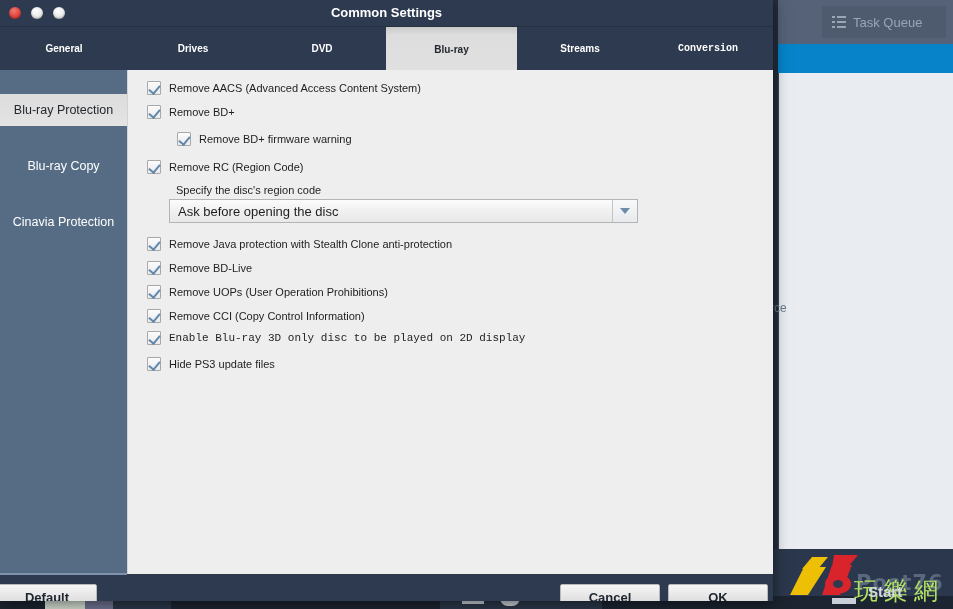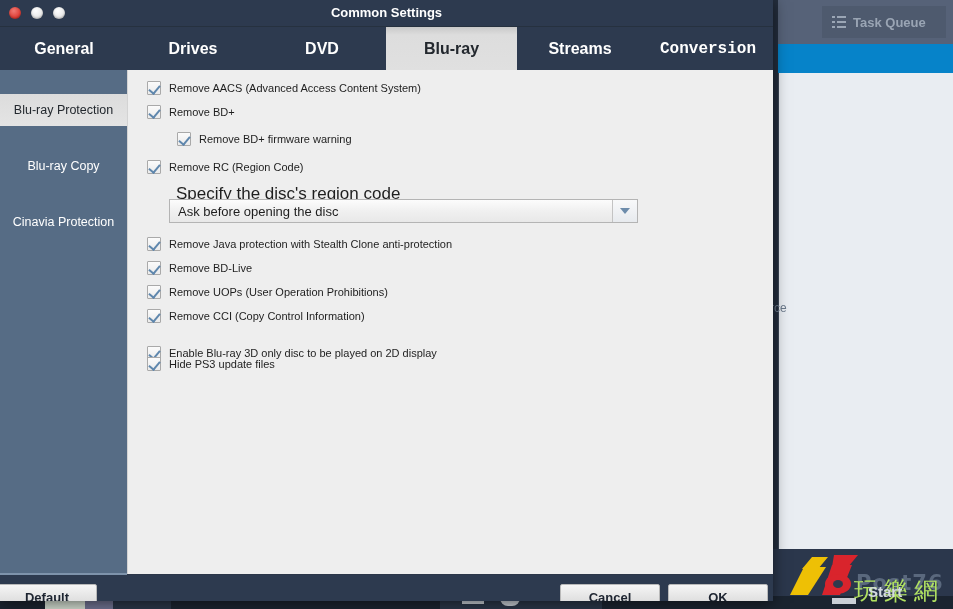--- a/index.html
+++ b/index.html
@@ -55,21 +55,20 @@
     height: 2px;
   }
   .tq-icon i.d { width: 3px; left: 0; }
   .tq-icon i.l { width: 9px; left: 5px; }
   .tq-icon i.r0 { top: 0; }
   .tq-icon i.r1 { top: 5px; }
   .tq-icon i.r2 { top: 10px; }
   .task-queue-label {
     color: #9aa5b4;
     font-size: 13px;
-    font-weight: bold;
   }
 
   .bg-bluebar {
     position: absolute;
     left: 778px; top: 44px; width: 175px; height: 29px;
     background: #0683c9;
   }
   .bg-panel {
     position: absolute;
     left: 778px; top: 73px; width: 175px; height: 476px;
@@ -207,21 +206,21 @@
     background: #2d3a4f;
   }
   .tab {
     position: absolute;
     top: 0;
     height: 43px;
     display: flex;
     align-items: center;
     justify-content: center;
     color: #ffffff;
-    font-size: 16px;
+    font-size: 10px;
     font-weight: bold;
     box-sizing: border-box;
     text-align: right;
   }
   .tab.active {
     background: linear-gradient(to bottom, #c9c9c9 0%, #dddddd 18%, #e0e0e0 100%);
     color: #23282e;
     height: 44px;
   }
 
@@ -287,21 +286,21 @@
     transform: rotate(40deg);
   }
   .chk-label {
     color: #1e1e1e;
     font-size: 11px;
   }
 
   .plain-label {
     position: absolute;
     color: #1e1e1e;
-    font-size: 17px;
+    font-size: 11px;
     white-space: nowrap;
   }
 
   .combo {
     position: absolute;
     left: 41px; top: 129px;
     width: 469px; height: 24px;
     border: 1px solid #b4b4b4;
     background: linear-gradient(to bottom, #fcfcfc 0%, #f0f0f0 50%, #e8e8e8 100%);
     box-sizing: border-box;
@@ -488,21 +487,21 @@
             <span class="chk-label">Remove BD-Live</span>
           </div>
           <div class="chk-row" style="left: 19px; top: 215px;">
             <span class="chk on"></span>
             <span class="chk-label">Remove UOPs (User Operation Prohibitions)</span>
           </div>
           <div class="chk-row" style="left: 19px; top: 239px;">
             <span class="chk on"></span>
             <span class="chk-label">Remove CCI (Copy Control Information)</span>
           </div>
-          <div class="chk-row" style="left: 19px; top: 276px;">
+          <div class="chk-row" style="left: 19px; top: 261px; font-family: Liberation Mono, monospace;">
             <span class="chk on"></span>
             <span class="chk-label">Enable Blu-ray 3D only disc to be played on 2D display</span>
           </div>
           <div class="chk-row" style="left: 19px; top: 287px;">
             <span class="chk on"></span>
             <span class="chk-label">Hide PS3 update files</span>
           </div>
         </div>
     </div>
 

